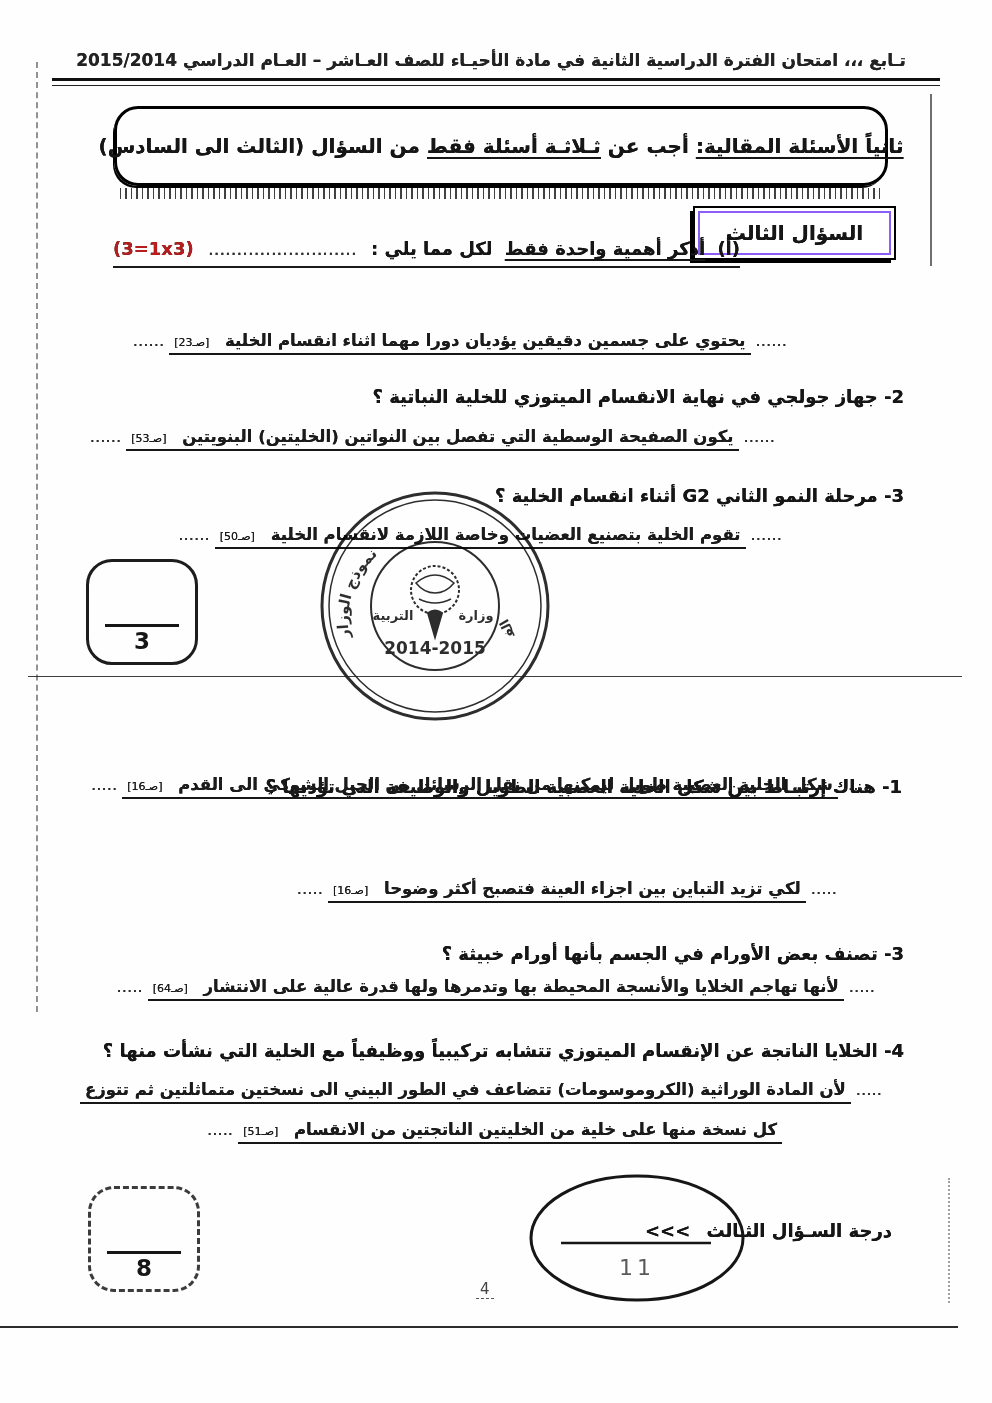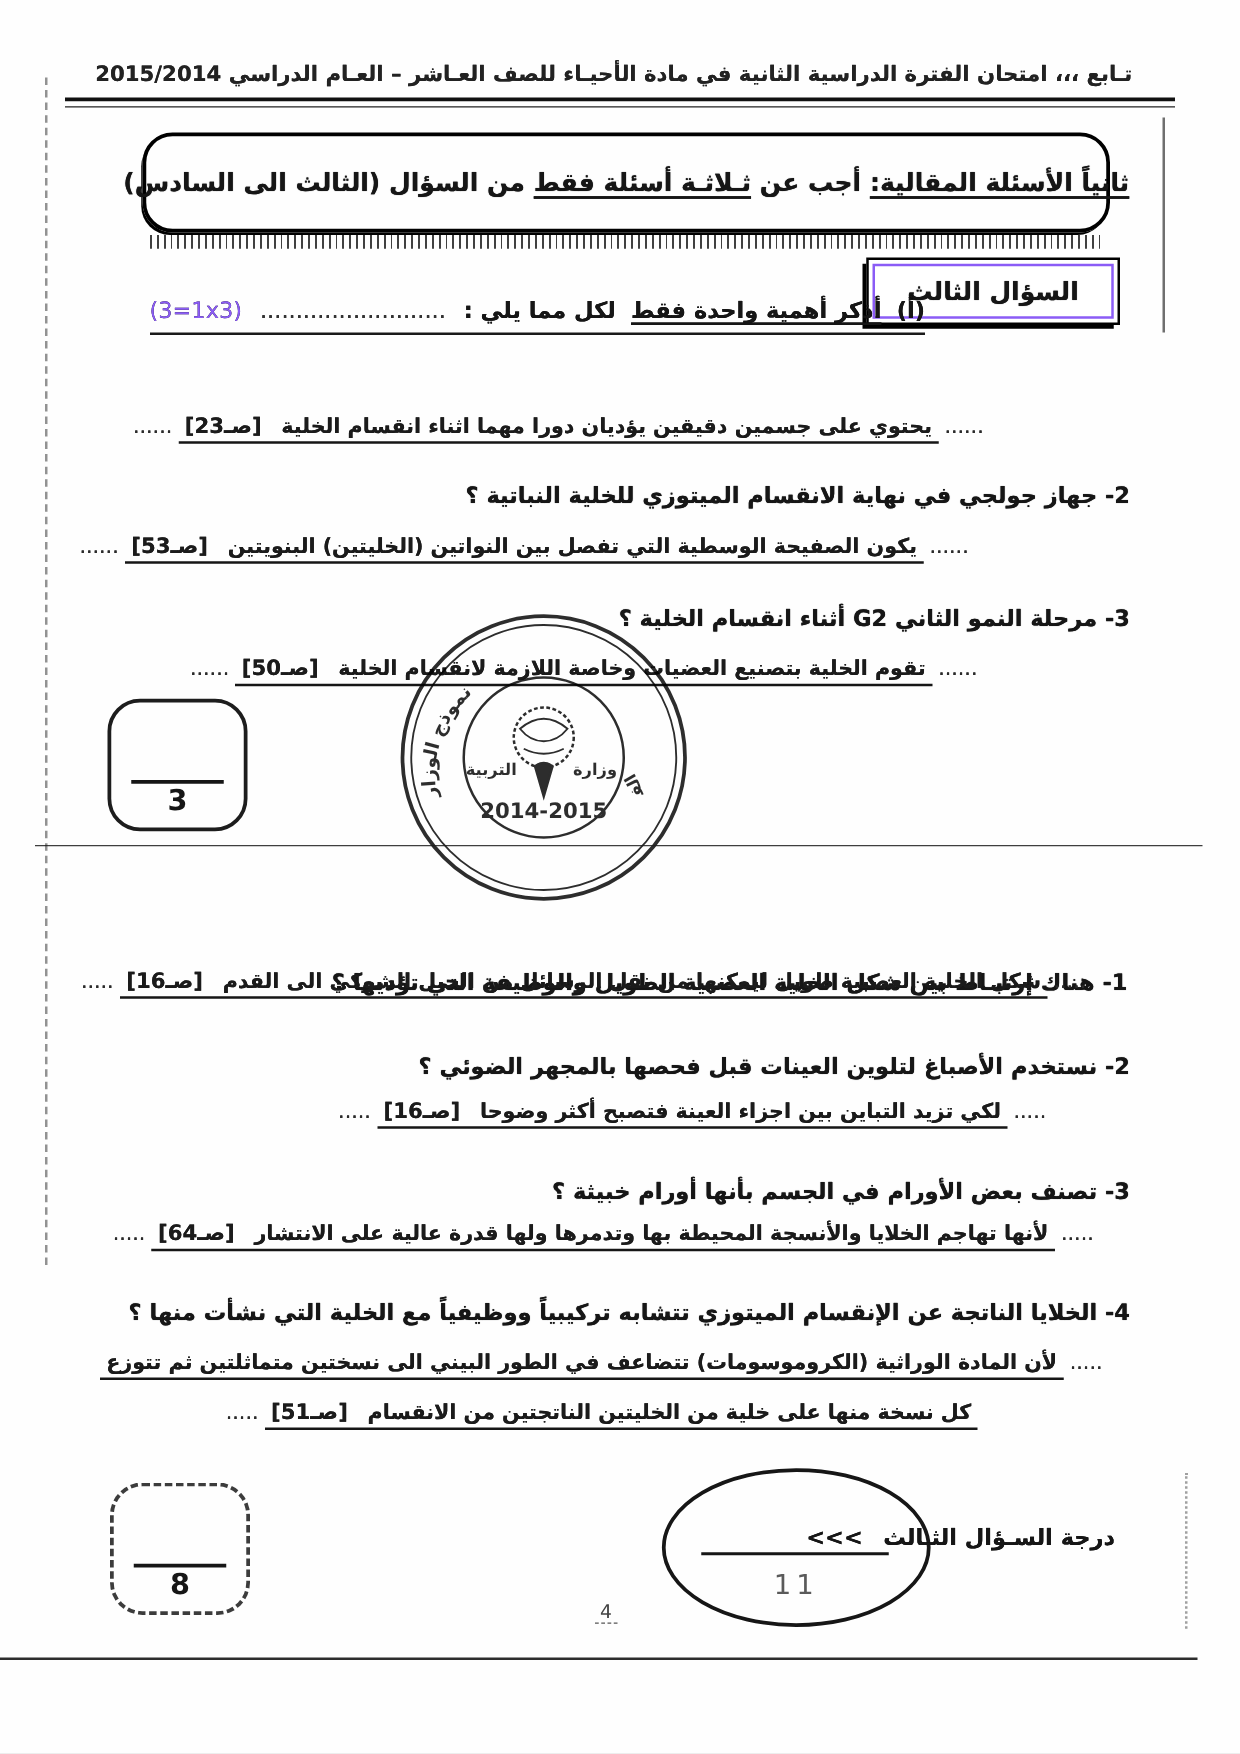--- a/index.html
+++ b/index.html
@@ -24,27 +24,27 @@
   }
   .comb{top:188px;right:112px;width:760px;height:11px;
     background:repeating-linear-gradient(90deg,#111 0 1.5px,transparent 1.5px 5.5px);opacity:.8;}
   .u{text-decoration:underline;text-decoration-thickness:2px;text-underline-offset:4px;}
   
   .qbox{top:206px;right:96px;border:2px solid #000;padding:3px;box-shadow:-4px 4px 0 -1px #000;background:#fff;}
   .qbox-inner{border:2px solid #8b5cf6;padding:8px 26px;font-size:20px;font-weight:800;text-shadow:0 0 .6px #000;}
   
   .sec-head{font-size:18px;font-weight:800;border-bottom:2px solid #1a1a1a;padding-bottom:7px;text-shadow:0 0 .5px #000;}
   .sec-head .leader{font-weight:400;color:#333;letter-spacing:2px;margin:0 8px;}
-  .marks{direction:ltr;unicode-bidi:bidi-override;font-weight:400;color:#8b5cf6;}
+  .marks{direction:ltr;unicode-bidi:bidi-override;font-weight:700;color:#b91c1c;}
   
   .q{font-size:18px;font-weight:800;text-shadow:0 0 .55px #000;}
   .ans{font-size:16.5px;font-weight:700;color:#1b1b1b;text-shadow:0 0 .4px #222;}
   .ans .dots{letter-spacing:1px;color:#2a2a2a;margin:0 5px;font-weight:400;}
   .ans-body{border-bottom:2px solid #161616;padding:0 5px 3px;}
-  .ans-ref{font-size:17px;font-weight:700;margin-right:10px;}
+  .ans-ref{font-size:11px;font-weight:400;margin-right:10px;}
   
   .scorebox{border:3px solid #1d1d1d;border-radius:26px;width:106px;height:100px;background:transparent;}
   .scorebox.dashed{border-style:dashed;border-color:#3c3c3c;}
   .score-line{position:absolute;top:62%;left:15%;width:70%;border-top:3px solid #161616;}
   .score-num{position:absolute;top:66%;left:0;width:100%;text-align:center;font-size:23px;font-weight:800;}
   
   .divider{top:676px;left:28px;right:30px;border-top:1.5px solid #1c1c1c;opacity:.85;}
   .bottom-rule{top:1326px;left:0;right:34px;border-top:2px solid #161616;opacity:.9;}
   
   .stamp{top:487px;left:316px;width:238px;height:238px;opacity:.92;mix-blend-mode:multiply;}
@@ -130,21 +130,20 @@
   </svg>
 
   <div class="abs divider"></div>
 
 
   <div class="abs q" style="top:776px;right:90px;">1- هناك إرتبـاط بين شكل الخلية العصبية الطويل والوظيفة التي تؤديها ؟</div>
   <div class="abs ans" style="top:775px;right:118px;">
     <span class="dots">.....</span><span class="ans-body"><span>شكل الخلية العصبية طويل ليمكنها من نقل الرسائل من الحبل الشوكي الى القدم</span> <span class="ans-ref">[صـ16]</span></span><span class="dots">.....</span>
   </div>
 
-  <div class="abs q" style="top:843px;right:88px;">2- نستخدم الأصباغ لتلوين العينات قبل فحصها بالمجهر الضوئي ؟</div>
   <div class="abs ans" style="top:879px;right:150px;">
     <span class="dots">.....</span><span class="ans-body"><span>لكي تزيد التباين بين اجزاء العينة فتصبح أكثر وضوحا</span> <span class="ans-ref">[صـ16]</span></span><span class="dots">.....</span>
   </div>
 
   <div class="abs q" style="top:943px;right:88px;">3- تصنف بعض الأورام في الجسم بأنها أورام خبيثة ؟</div>
   <div class="abs ans" style="top:977px;right:112px;">
     <span class="dots">.....</span><span class="ans-body"><span>لأنها تهاجم الخلايا والأنسجة المحيطة بها وتدمرها ولها قدرة عالية على الانتشار</span> <span class="ans-ref">[صـ64]</span></span><span class="dots">.....</span>
   </div>
 
   <div class="abs q" style="top:1040px;right:88px;">4- الخلايا الناتجة عن الإنقسام الميتوزي تتشابه تركيبياً ووظيفياً مع الخلية التي نشأت منها ؟</div>

